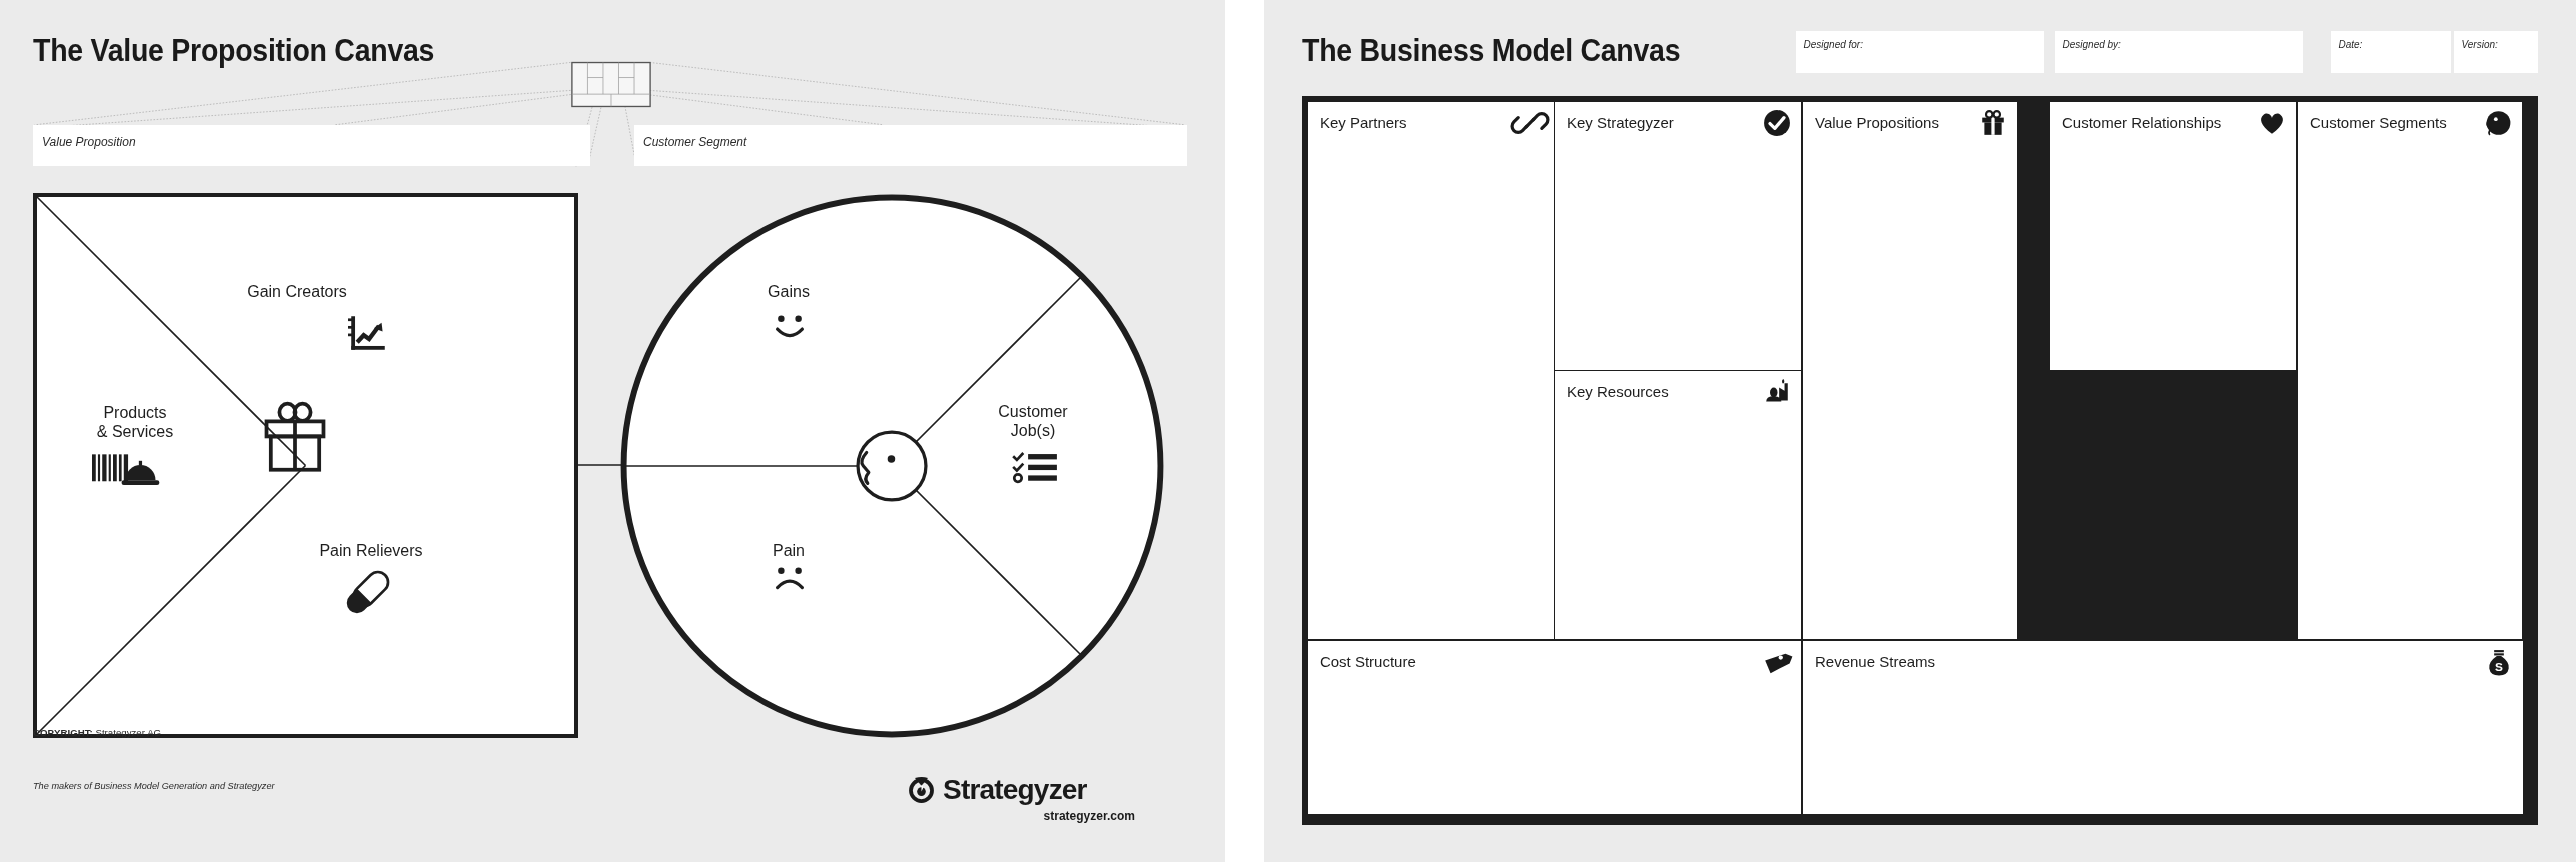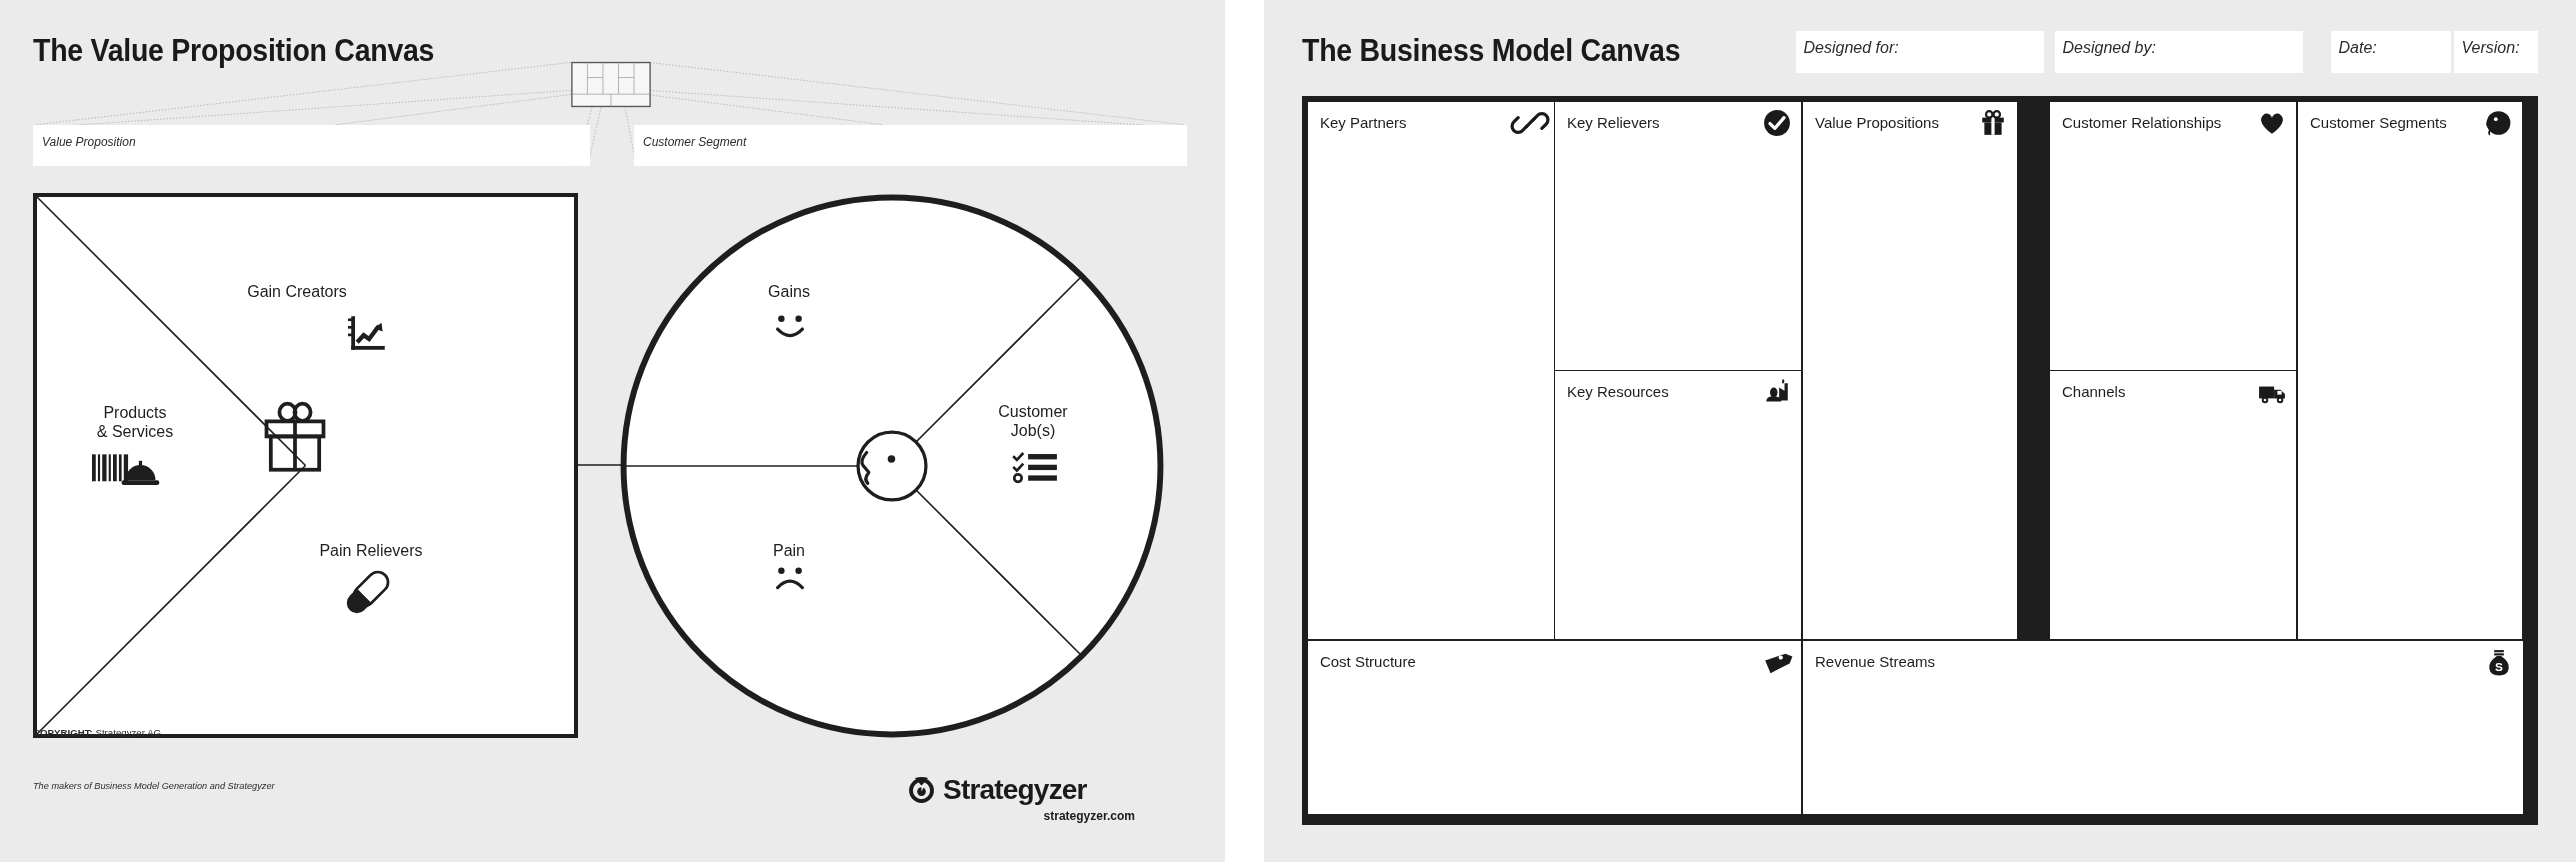--- a/index.html
+++ b/index.html
@@ -71,21 +71,21 @@
   }
   .bcell{
     position:absolute;background:#ffffff;border:1.6px solid #1e1e1e;box-sizing:border-box;
   }
   .bcell .clab{
     position:absolute;left:12px;top:12px;font-size:15px;color:#1e1e1e;white-space:nowrap;
   }
   .bcell .cicon{position:absolute;right:9.7px;top:7.5px;width:28px;height:28px;}
   .hdrfield{position:absolute;background:#ffffff;}
   .hdrfield span{
-    position:absolute;left:7.5px;top:7.5px;font-size:16px;font-style:italic;color:#2b2b2b;white-space:nowrap;
+    position:absolute;left:7.5px;top:7.5px;font-size:10px;font-style:italic;color:#2b2b2b;white-space:nowrap;
   }
   svg{display:block;overflow:visible;}
 </style>
 </head>
 <body>
 
 <div id="stage">
 
   <div class="panel" id="vpc-panel">
 
@@ -277,21 +277,21 @@
       <svg class="cicon" viewBox="0 0 52 52">
         <g fill="none" stroke="#1a1a1a" stroke-width="6" stroke-linecap="round">
           <path d="M20 32 L12 40 a11 11 0 0 1 -16 -16 L4 16"></path>
           <path d="M32 20 L40 12 a11 11 0 0 1 16 16 L48 36"></path>
           <path d="M19 33 L33 19"></path>
         </g>
       </svg>
     </div>
 
     <div class="bcell" style="left:252px;top:4.9px;width:248px;height:270px;">
-      <span class="clab">Key Relievers</span>
+      <span class="clab">Key Strategyzer</span>
       <svg class="cicon" viewBox="0 0 52 52">
         <circle cx="26" cy="26" r="24" fill="#1a1a1a"></circle>
         <polyline points="13,27 22,36 39,16" fill="none" stroke="#ffffff" stroke-width="6" stroke-linecap="round" stroke-linejoin="round"></polyline>
       </svg>
     </div>
 
     <div class="bcell" style="left:252px;top:274px;width:248px;height:270px;text-decoration:underline;">
       <span class="clab">Key Resources</span>
       <svg class="cicon" viewBox="0 0 52 52">
         <path d="M30 40 L30 16 L40 22 L40 8 L46 8 L46 40 Z" fill="#1a1a1a"></path>
@@ -316,32 +316,20 @@
       </svg>
     </div>
 
     <div class="bcell" style="left:747px;top:4.9px;width:248px;height:270px;">
       <span class="clab">Customer Relationships</span>
       <svg class="cicon" viewBox="0 0 52 52">
         <path d="M26 46 C 4 30 2 18 10 11 C 18 4 26 13 26 17 C 26 13 34 4 42 11 C 50 18 48 30 26 46 Z" fill="#1a1a1a"></path>
       </svg>
     </div>
 
-    <div class="bcell" style="left:747px;top:274px;width:248px;height:270px;">
-      <span class="clab">Channels</span>
-      <svg class="cicon" viewBox="0 0 52 52">
-        <rect x="2" y="14" width="28" height="22" fill="#1a1a1a"></rect>
-        <path d="M30 20 L42 20 L50 28 L50 36 L30 36 Z" fill="#1a1a1a"></path>
-        <rect x="36" y="22" width="8" height="7" fill="#ffffff"></rect>
-        <circle cx="13" cy="39" r="6" fill="#1a1a1a"></circle>
-        <circle cx="13" cy="39" r="2.4" fill="#ffffff"></circle>
-        <circle cx="41" cy="39" r="6" fill="#1a1a1a"></circle>
-        <circle cx="41" cy="39" r="2.4" fill="#ffffff"></circle>
-      </svg>
-    </div>
 
     <div class="bcell" style="left:995px;top:4.9px;width:226px;height:539px;">
       <span class="clab">Customer Segments</span>
       <svg class="cicon" viewBox="0 0 52 52">
         <circle cx="27" cy="26" r="22" fill="#1a1a1a"></circle>
         <path d="M10 19 q-7 8 -3 13 q4 5 5 6 q-5 6 -1 10" fill="#1a1a1a" stroke="#1a1a1a" stroke-width="3"></path>
         <circle cx="22" cy="19" r="3.5" fill="#ffffff"></circle>
       </svg>
     </div>
 

